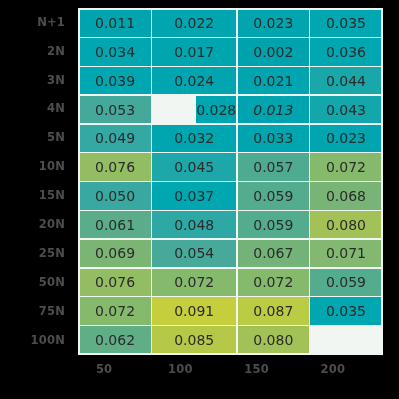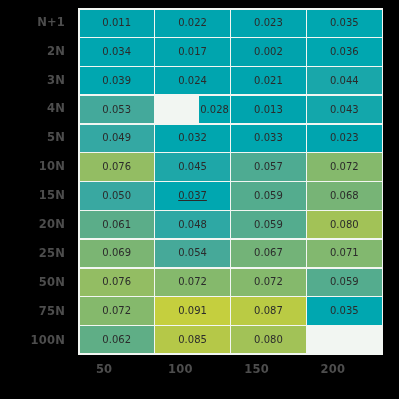--- a/index.html
+++ b/index.html
@@ -58,21 +58,21 @@
     grid-auto-rows: 1fr;
     gap: 1.5px;
     background: #f2f6f2;
     padding: 1.5px;
     box-sizing: border-box;
   }
   .cell {
     display: flex;
     align-items: center;
     justify-content: center;
-    font-size: 10px;
+    font-size: 14px;
     color: #2b2b2b;
     line-height: 1;
     user-select: none;
   }
 
   
   #xtick-row {
     position: absolute;
     left: 66px;
     top: 357px;
@@ -120,32 +120,32 @@
       <div class="cell" style="background: rgb(0, 166, 176);">0.034</div>
       <div class="cell" style="background: rgb(0, 165, 174);">0.017</div>
       <div class="cell" style="background: rgb(0, 163, 173);">0.002</div>
       <div class="cell" style="background: rgb(0, 167, 176);">0.036</div>
       <div class="cell" style="background: rgb(0, 167, 176);">0.039</div>
       <div class="cell" style="background: rgb(0, 165, 175);">0.024</div>
       <div class="cell" style="background: rgb(0, 165, 175);">0.021</div>
       <div class="cell" style="background: rgb(25, 167, 170);">0.044</div>
       <div class="cell" style="background: rgb(68, 169, 155);">0.053</div>
       <div class="cell" style="background: rgb(0, 166, 175); margin-left: 44px;">0.028</div>
-      <div class="cell" style="background: rgb(0, 164, 174);">0.013</div>
+      <div class="cell" style="background: rgb(0, 164, 174); font-style: italic;">0.013</div>
       <div class="cell" style="background: rgb(19, 167, 171);">0.043</div>
       <div class="cell" style="background: rgb(52, 168, 163);">0.049</div>
       <div class="cell" style="background: rgb(0, 166, 175);">0.032</div>
       <div class="cell" style="background: rgb(0, 166, 175);">0.033</div>
       <div class="cell" style="background: rgb(0, 165, 175);">0.023</div>
       <div class="cell" style="background: rgb(147, 189, 99);">0.076</div>
       <div class="cell" style="background: rgb(30, 167, 168);">0.045</div>
       <div class="cell" style="background: rgb(78, 171, 146);">0.057</div>
       <div class="cell" style="background: rgb(133, 185, 108);">0.072</div>
       <div class="cell" style="background: rgb(57, 168, 161);">0.050</div>
-      <div class="cell" style="background: rgb(0, 167, 176); text-decoration: underline;">0.037</div>
+      <div class="cell" style="background: rgb(0, 167, 176);">0.037</div>
       <div class="cell" style="background: rgb(84, 172, 142);">0.059</div>
       <div class="cell" style="background: rgb(119, 180, 118);">0.068</div>
       <div class="cell" style="background: rgb(91, 173, 137);">0.061</div>
       <div class="cell" style="background: rgb(46, 168, 164);">0.048</div>
       <div class="cell" style="background: rgb(84, 172, 142);">0.059</div>
       <div class="cell" style="background: rgb(162, 194, 87);">0.080</div>
       <div class="cell" style="background: rgb(123, 181, 115);">0.069</div>
       <div class="cell" style="background: rgb(70, 169, 153);">0.054</div>
       <div class="cell" style="background: rgb(115, 179, 120);">0.067</div>
       <div class="cell" style="background: rgb(130, 184, 111);">0.071</div>

